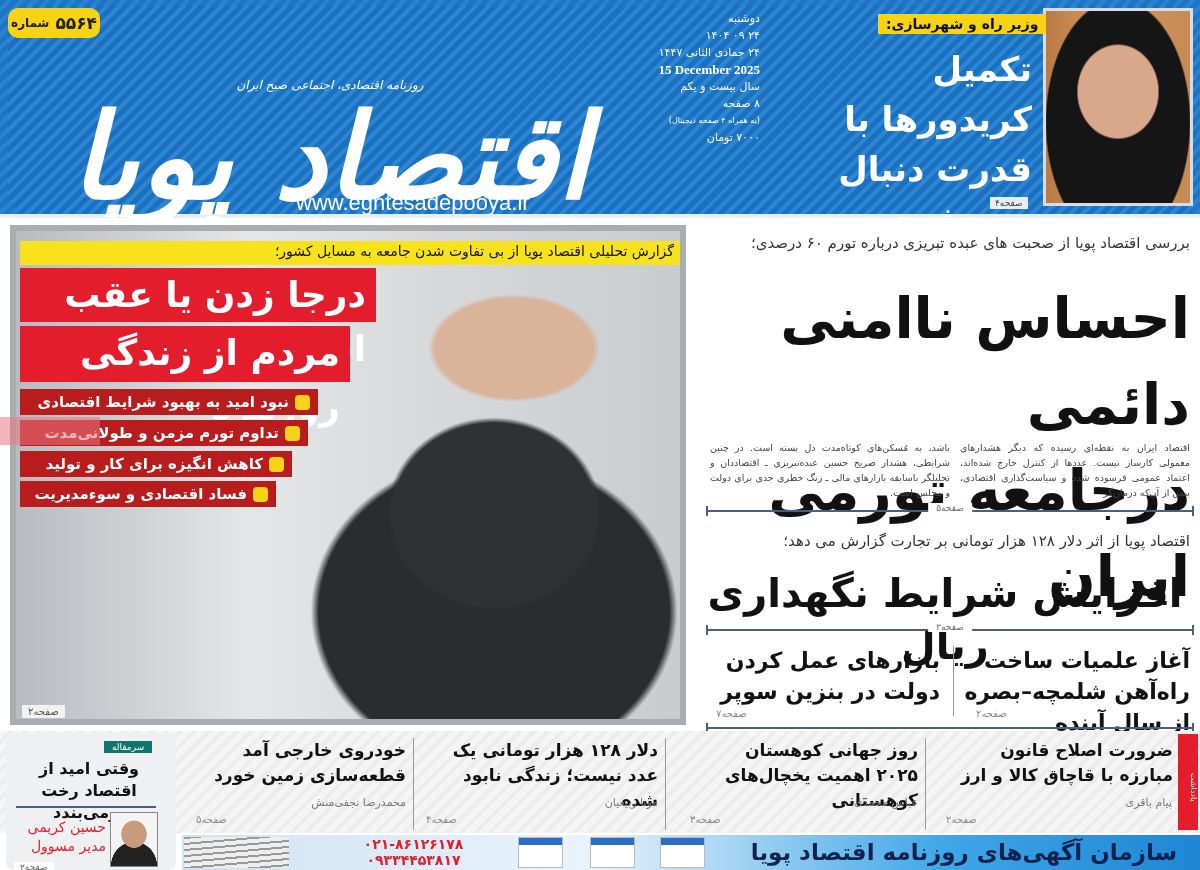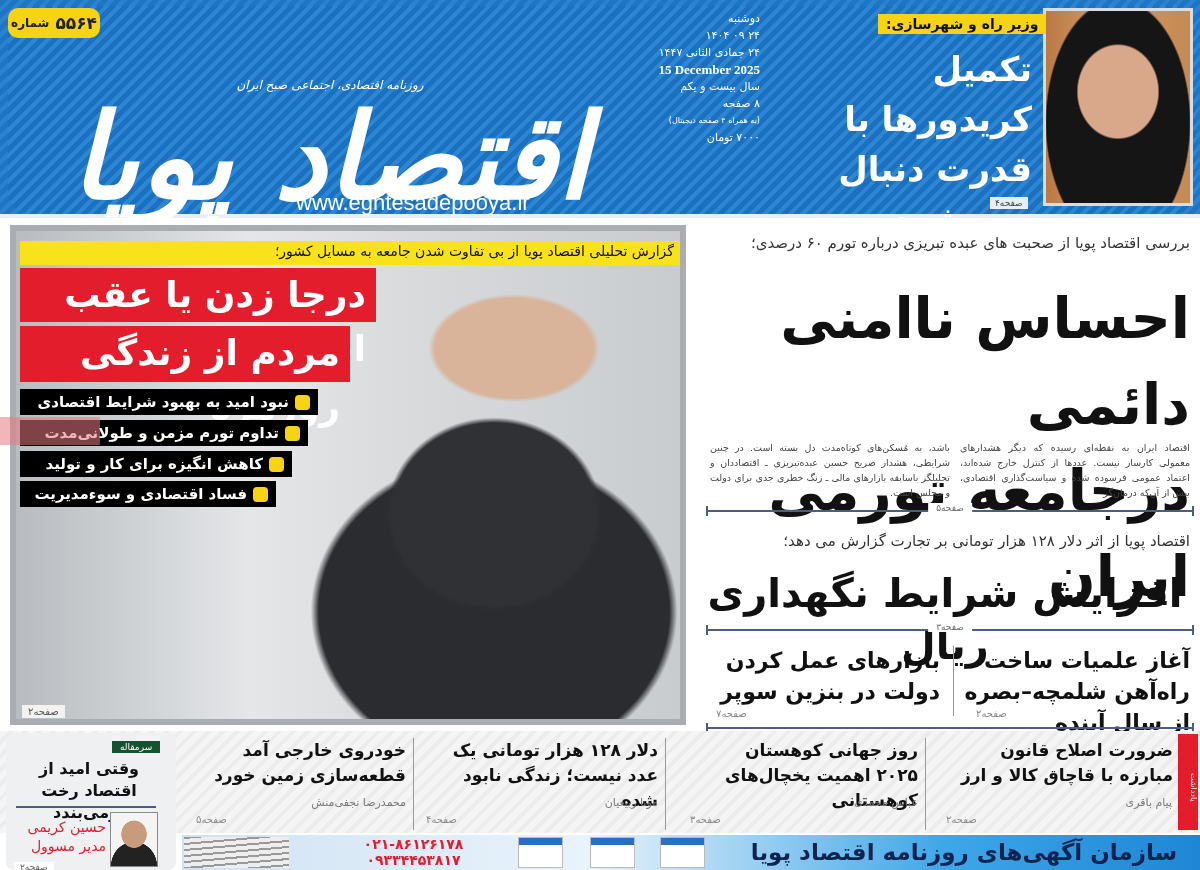--- a/index.html
+++ b/index.html
@@ -37,42 +37,42 @@
   .feature{left:10px;top:225px;width:676px;height:500px;background:#a9acb0;padding:6px}
   .feature-img{left:16px;top:231px;width:664px;height:488px;
     background:radial-gradient(ellipse 14% 12% at 75% 24%,#d9b39a 0 85%,transparent 92%),
       radial-gradient(ellipse 18% 22% at 72% 58%,#2f3134 0 85%,transparent 90%),
       radial-gradient(ellipse 30% 35% at 72% 78%,#2a2c2f 0 88%,transparent 92%),
       linear-gradient(90deg,#b8bcc0,#e4e6e8 35%,#d8dadc 60%,#c9cccf);}
   .f-kicker{left:20px;top:241px;width:660px;height:24px;background:#f7e21b;color:#111;font-size:14px;padding:2px 6px;text-align:right;white-space:nowrap;overflow:hidden}
   .f-red{background:#e31d2c;color:#fff;font-weight:bold;font-size:36px;line-height:54px;padding:0 10px;text-align:right}
   .f-red1{left:20px;top:268px;width:356px;height:54px}
   .f-red2{left:20px;top:326px;width:330px;height:56px}
-  .bullet{left:20px;height:26px;background:#000000;color:#fff;font-weight:bold;font-size:15px;display:flex;align-items:center;gap:6px;padding:0 8px}
+  .bullet{left:20px;height:26px;background:#b91c1c;color:#fff;font-weight:bold;font-size:15px;display:flex;align-items:center;gap:6px;padding:0 8px}
   .bullet .dot{width:15px;height:15px;background:#f7d316;border-radius:4px;flex:none}
   .ghost{left:0;top:417px;width:100px;height:28px;background:rgba(232,120,130,.55)}
   .f-page{left:22px;top:705px;background:#f2f2f2;color:#555;font-size:10px;padding:1px 6px}
 
   
   .r-kick{left:700px;width:490px;color:#333;font-size:15px;text-align:right}
   .r-head1{left:700px;top:276px;width:490px;font-weight:bold;font-size:56px;line-height:86px;text-align:right;color:#111}
   .r-body{top:440px;width:230px;font-size:9.5px;line-height:15px;color:#444;text-align:justify}
   .sep{left:706px;width:488px;height:2px;background:#4a5d8a}
   .sep::before,.sep::after{content:"";position:absolute;top:-4px;width:2px;height:10px;background:#4a5d8a}
   .sep::before{left:0}.sep::after{right:0}
   .sep-lbl{background:#fff;color:#666;font-size:9px;padding:0 8px;position:absolute;top:-7px;left:50%;transform:translateX(-50%)}
   .r-head2{left:700px;top:567px;width:490px;font-weight:bold;font-size:40px;line-height:52px;text-align:center}
   .r-sub{top:645px;font-weight:bold;font-size:22px;line-height:31px;text-align:right}
   .vline{width:1px;background:#999}
   .pg{color:#888;font-size:10px}
 
   
   .bottom{left:0;top:731px;width:1200px;height:102px;background:repeating-linear-gradient(135deg,#f5f5f5 0 6px,#ececec 6px 10px)}
   .editorial{left:6px;top:733px;width:170px;height:137px;background:#eef0f2;border-radius:8px}
-  .ed-tag{left:112px;top:741px;background:#14532d;color:#fff;font-size:9px;padding:1px 8px}
+  .ed-tag{left:104px;top:741px;background:#0f766e;color:#fff;font-size:9px;padding:1px 8px}
   .ed-title{left:10px;top:758px;width:158px;font-weight:bold;font-size:16px;line-height:22px;text-align:center}
   .ed-sep{left:16px;top:806px;width:140px;height:2px;background:#4a5d8a}
   .ed-photo{left:110px;top:812px;width:48px;height:55px;border:1px solid #888;
     background:radial-gradient(ellipse 30% 28% at 50% 40%,#c99b7d 0 90%,transparent 94%),
       radial-gradient(ellipse 55% 50% at 50% 100%,#222 0 90%,transparent 92%),#f4f4f4}
   .ed-name{left:20px;top:818px;width:86px;color:#e31d2c;font-size:14px;line-height:19px;text-align:right}
   .ed-page{left:14px;top:862px;color:#666;font-size:9px;background:#fff;padding:0 6px}
   .col{top:738px;font-weight:bold;font-size:17px;line-height:25px;text-align:right}
   .author{color:#777;font-size:11px}
   .vtag{left:1178px;top:734px;width:20px;height:96px;background:#e31d2c;color:#fff;font-size:8px;writing-mode:vertical-rl;text-align:center;padding-top:10px}

